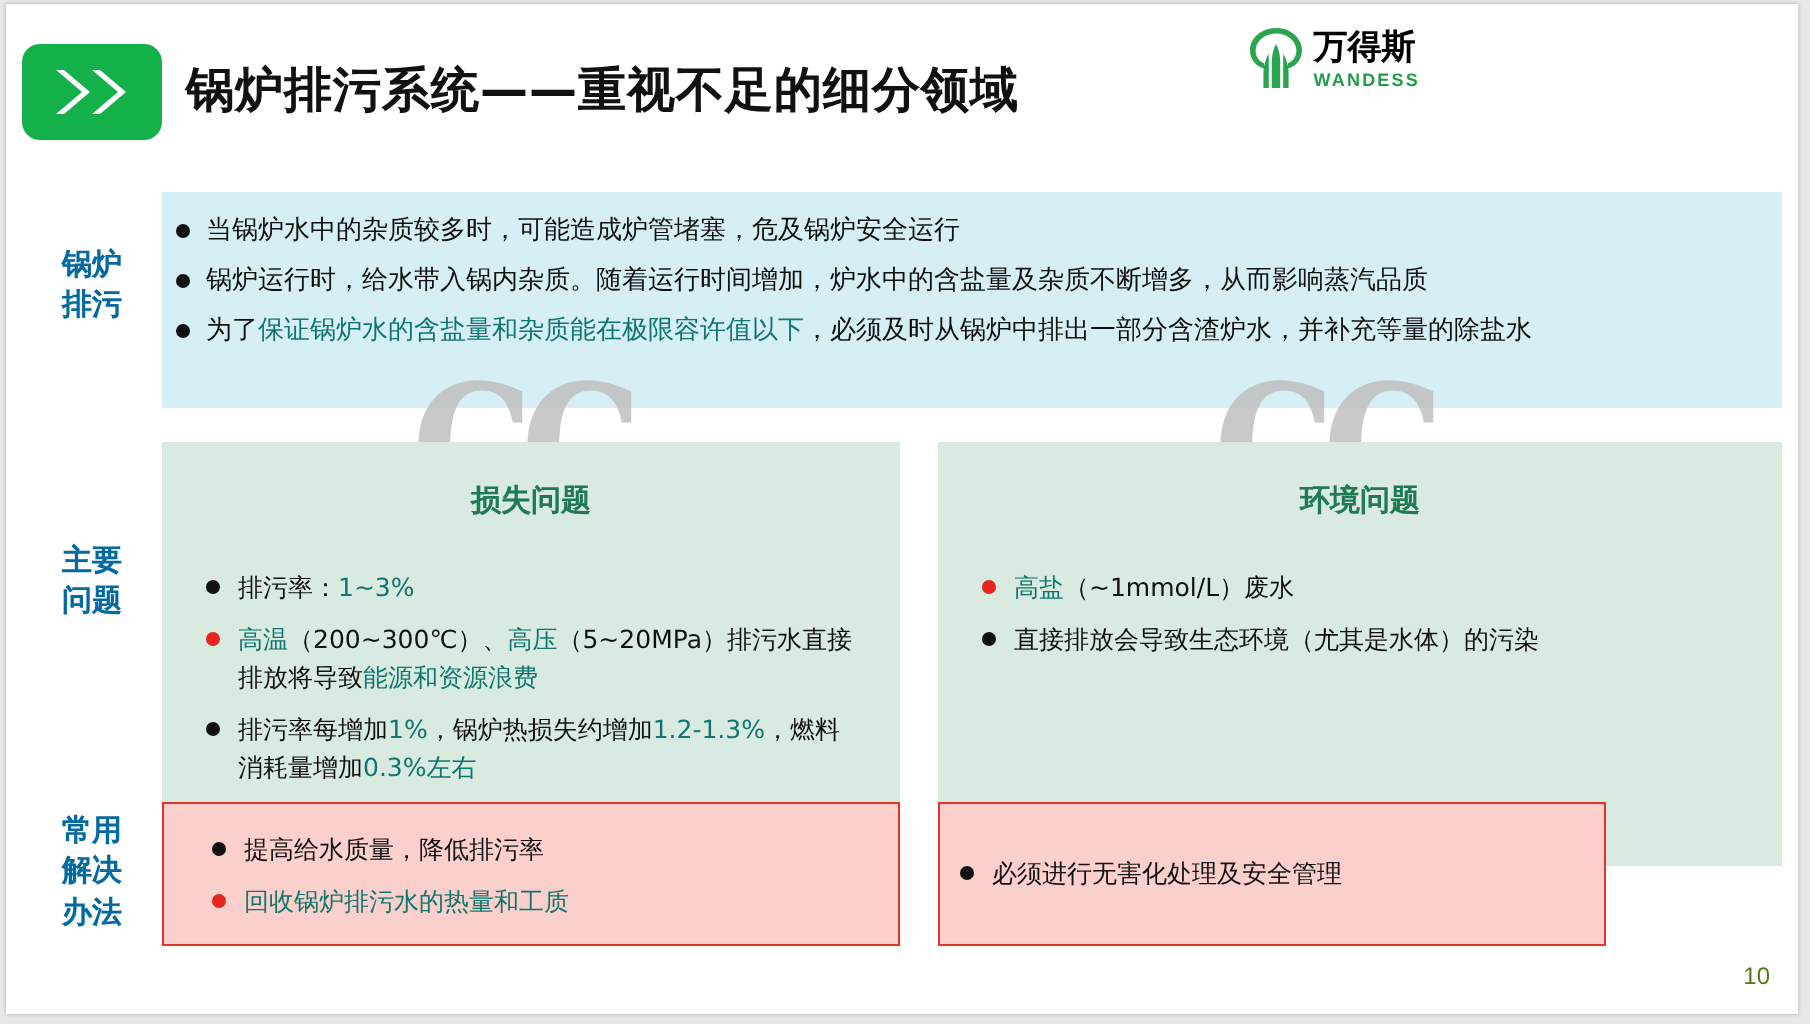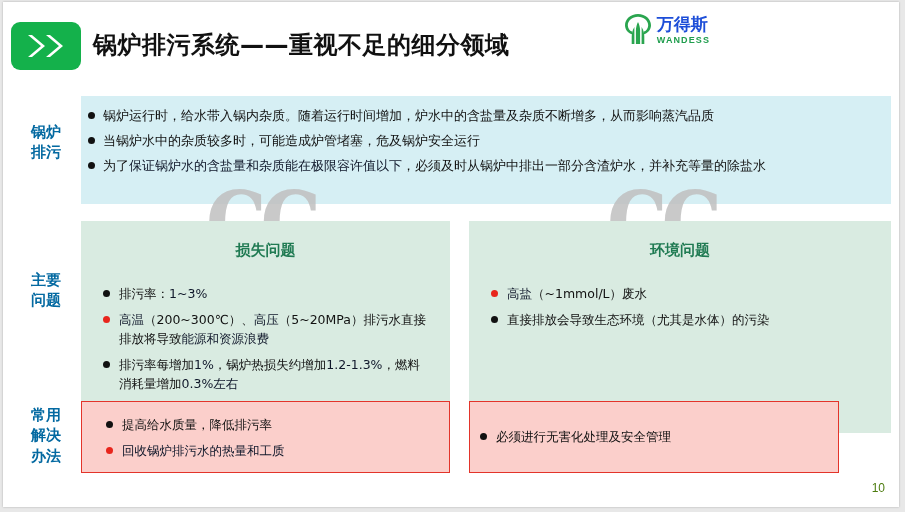--- a/index.html
+++ b/index.html
@@ -33,21 +33,21 @@
     letter-spacing:.5px;white-space:nowrap;
     font-family:"DejaVu Sans","Liberation Sans",sans-serif;
   }
   .logo{
     position:absolute;right:9px;top:11px;
     display:flex;align-items:center;gap:4px;
   }
   .logo-mark{width:30px;height:34px;display:block;}
   .logo-text{display:flex;flex-direction:column;line-height:1;}
   .logo-cn{
-    font-size:17px;font-weight:bold;color:#1d4ed8;letter-spacing:0px;
+    font-size:17px;font-weight:bold;color:#000000;letter-spacing:0px;
     font-family:"DejaVu Sans","Liberation Sans",sans-serif;
   }
   .logo-en{
     font-size:9px;font-weight:bold;color:#1f9d4d;letter-spacing:1.1px;
     margin-top:3px;
   }
 
   
   .row-label{
     position:absolute;
@@ -107,35 +107,35 @@
   }
   .box-green li.red-dot:before{background:#e8251c;}
 
   
   .box-pink{
     position:absolute;top:399px;height:72px;
     background:#fbcfcb;border:1px solid #e3342a;
     box-sizing:border-box;
   }
   .box-pink.left{left:78px;width:369px;padding-left:14px;}
-  .box-pink.right{left:466px;width:370px;}
+  .box-pink.right{left:466px;width:334px;}
   .box-pink ul{margin:0;padding:13px 10px 0 26px;list-style:none;}
   .box-pink li{
     position:relative;font-size:12.5px;line-height:19px;color:#111;
     margin-bottom:7px;
     font-family:"DejaVu Sans","Liberation Sans",sans-serif;
   }
   .box-pink li:before{
     content:"";position:absolute;left:-16px;top:6px;
     width:7px;height:7px;border-radius:50%;background:#111;
   }
   .box-pink li.red-dot:before{background:#e8251c;}
   .box-pink.right ul{padding-top:25px;}
 
-  .red{color:#0f172a;}
+  .red{color:#0f766e;}
   .page-num{
     position:absolute;right:14px;bottom:12px;
     font-size:12px;color:#4d7c0f;
     font-family:"Liberation Sans",sans-serif;
   }
 </style>
 </head>
 <body>
 
 <div class="slide">
@@ -166,24 +166,24 @@
   </div>
 
   <div class="row-label" style="top:120px;">
     <div>锅炉</div>
     <div>排污</div>
   </div>
 
   <div class="band-cyan">
     <ul>
       <li>
+        <span>当锅炉水中的杂质较多时，可能造成炉管堵塞，危及锅炉安全运行</span>
+      </li>
+      <li>
         <span>锅炉运行时，给水带入锅内杂质。随着运行时间增加，炉水中的含盐量及杂质不断增多，从而影响蒸汽品质</span>
-      </li>
-      <li>
-        <span>当锅炉水中的杂质较多时，可能造成炉管堵塞，危及锅炉安全运行</span>
       </li>
       <li>
         <span>为了</span><span class="red">保证锅炉水的含盐量和杂质能在极限容许值以下</span><span>，必须及时从锅炉中排出一部分含渣炉水，并补充等量的除盐水</span>
       </li>
     </ul>
   </div>
 
   <div class="wm" style="left:203px;top:185px;">CC</div>
   <div class="wm" style="left:604px;top:185px;">CC</div>
 

